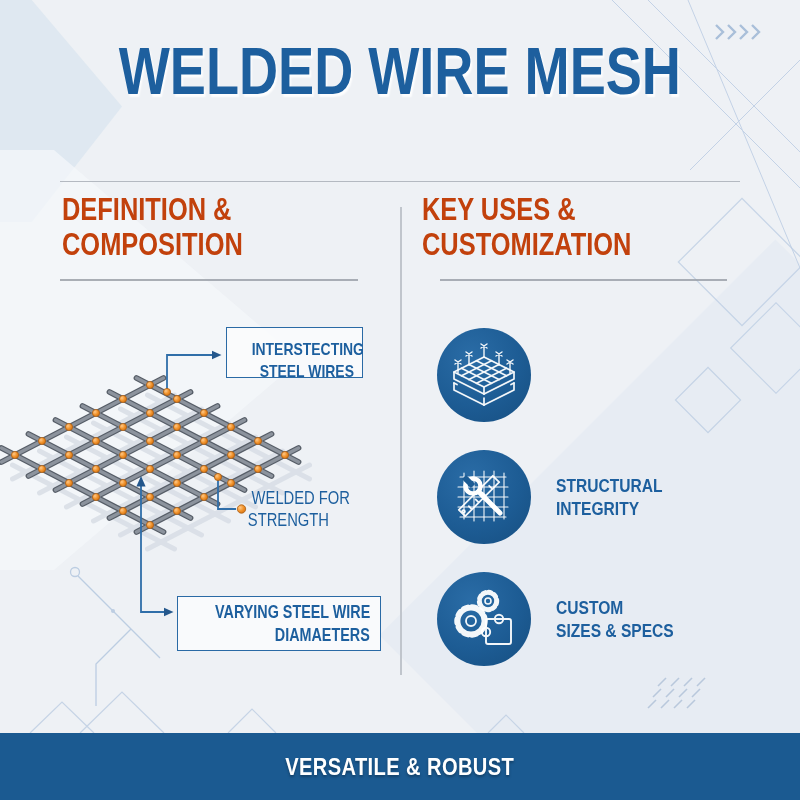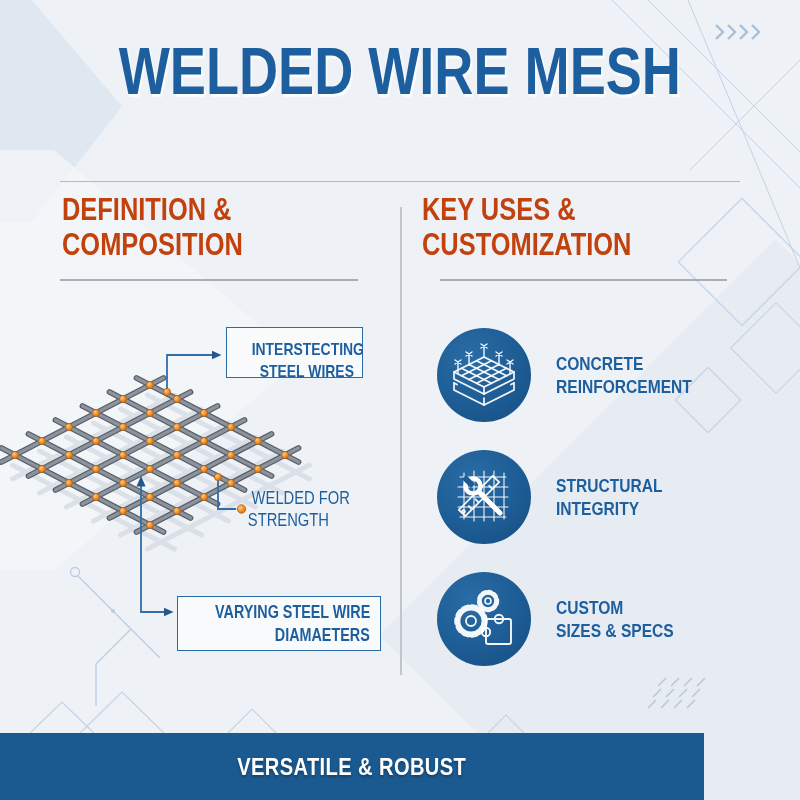--- a/index.html
+++ b/index.html
@@ -58,21 +58,21 @@
     font-weight:normal;font-size:18px;line-height:22px;color:#1d5f9e;}
   
   .use-row{position:absolute;left:437px;z-index:2;display:flex;align-items:center;}
   .row1{top:328px;} .row2{top:450px;} .row3{top:572px;}
   .icon-circle{width:94px;height:94px;border-radius:50%;flex:0 0 auto;
     background:radial-gradient(circle at 36% 30%, #2a6ca6 0%, #1d5c94 55%, #164e80 100%);
     display:flex;align-items:center;justify-content:center;}
   .use-text{margin-left:25px;font-weight:bold;font-size:19px;line-height:23.5px;color:#1d5f9e;}
   .iconart{stroke:#ffffff;fill:none;stroke-linecap:round;stroke-linejoin:round;opacity:.95;}
   
-  .footer-bar{position:absolute;left:0;top:733px;width:704px;height:67px;background:#1b5a91;z-index:4;
+  .footer-bar{position:absolute;left:0;top:733px;width:800px;height:67px;background:#1b5a91;z-index:4;
     display:flex;align-items:center;justify-content:center;}
   .footer-text{color:#ffffff;font-weight:bold;font-size:24.5px;letter-spacing:.5px;
     text-shadow:0 2px 3px rgba(0,0,0,.3);}
 </style>
 </head>
 <body>
 
 <div class="stage">
 
   <div class="chevL"></div>
@@ -259,24 +259,20 @@
         </g>
         <g class="iconart" stroke-width="1.4">
           <path d="M27,32 l0,-11 M24,19 l6,4 M24,23 l6,-4"></path>
           <path d="M42,24 l0,-11 M39,11 l6,4 M39,15 l6,-4"></path>
           <path d="M57,32 l0,-11 M54,19 l6,4 M54,23 l6,-4"></path>
           <path d="M16,40 l0,-11 M13,27 l6,4 M13,31 l6,-4"></path>
           <path d="M68,40 l0,-11 M65,27 l6,4 M65,31 l6,-4"></path>
         </g>
       </svg>
     </div>
-    <div class="use-text">
-      <span class="cond">CONCRETE</span><br>
-      <span class="cond">REINFORCEMENT</span>
-    </div>
   </div>
 
   <div class="use-row row3">
     <div class="icon-circle">
       <svg width="84" height="84" viewBox="0 0 84 84">
         <g class="iconart">
           <circle cx="29" cy="44" r="14" stroke-width="5.5" stroke-dasharray="4.2 4.1" fill="none"></circle>
           <circle cx="29" cy="44" r="11.5" stroke-width="1.8" fill="none"></circle>
           <circle cx="29" cy="44" r="5" stroke-width="1.8" fill="none"></circle>
         </g>

